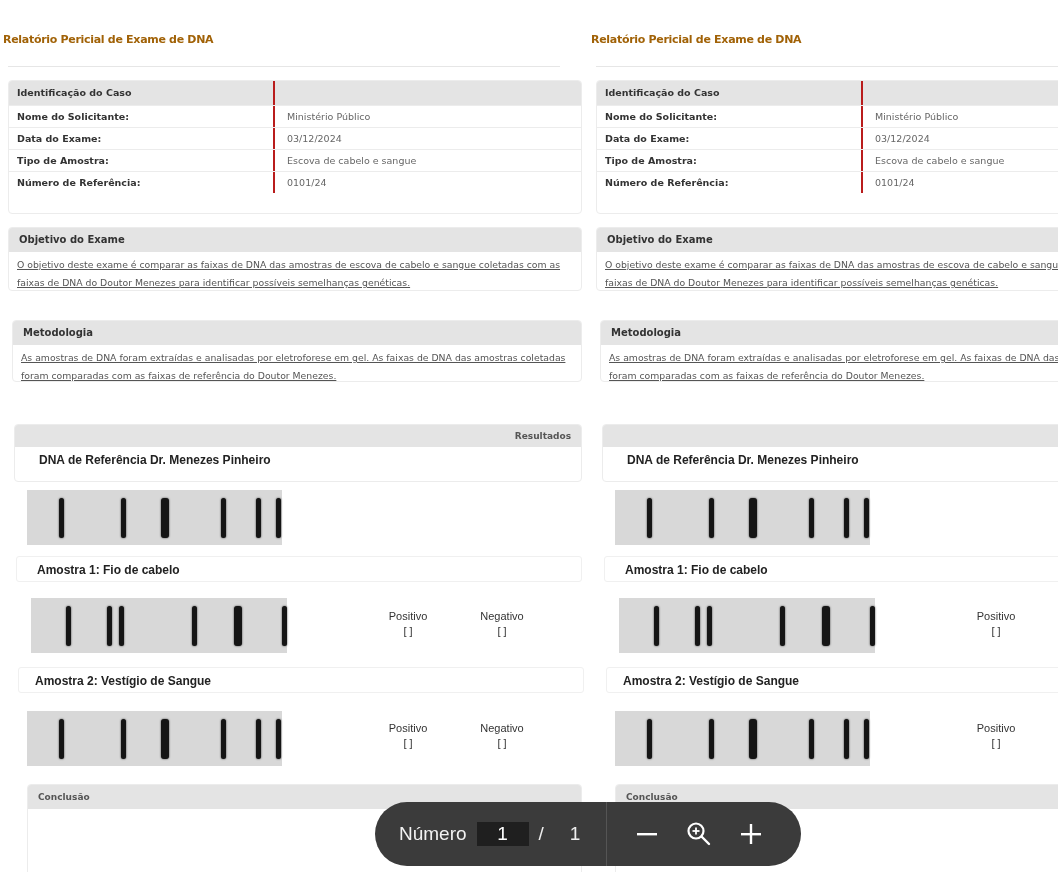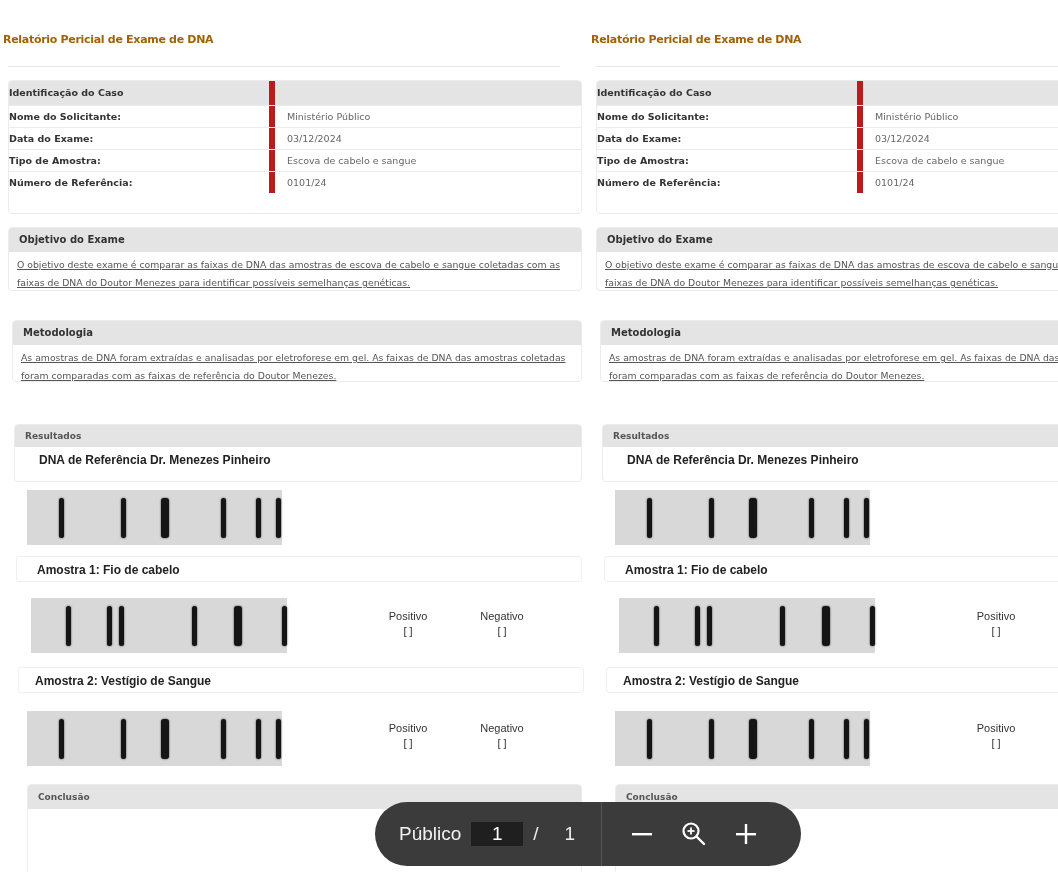--- a/index.html
+++ b/index.html
@@ -14,30 +14,30 @@
   .report-title { position: absolute; left: 3px; top: 33px; font-size: 11px; font-weight: bold; color: #a16207; font-family: "DejaVu Sans", sans-serif; letter-spacing: -0.3px; }
   .title-rule { position: absolute; left: 8px; top: 66px; width: 552px; height: 1px; background: #e6e6e6; }
 
   .panel { position: absolute; left: 8px; width: 574px; background: #fff; border: 1px solid #ececec; border-radius: 4px; overflow: hidden; }
   .panel-head { background: #e4e4e4; font-size: 10px; color: #333; font-weight: bold; padding: 0 10px; height: 24px; line-height: 24px; font-family: "DejaVu Sans", sans-serif; }
 
   .id-table { top: 80px; height: 134px; }
   .id-row { display: flex; height: 22px; line-height: 22px; border-top: 1px solid #ececec; font-size: 9.5px; font-family: "DejaVu Sans", sans-serif; }
   .id-row:first-child { border-top: none; }
   .id-row.head { background: #e4e4e4; height: 24px; line-height: 24px; font-weight: bold; }
-  .id-cell-l { width: 266px; color: #333; border-right: 6px solid #b91c1c; }
+  .id-cell-l { width: 266px; padding-left: 8px; color: #333; border-right: 2px solid #b91c1c; }
   .id-row .id-cell-l { font-weight: bold; }
   .id-cell-r { flex: 1; padding-left: 12px; color: #666; font-weight: normal; }
 
   .obj { top: 227px; height: 64px; }
   .met { top: 320px; height: 62px; left: 12px; width: 570px; }
   .panel-body { padding: 4px 8px; font-size: 9.3px; line-height: 18px; color: #555; font-family: "DejaVu Sans", sans-serif; text-decoration: underline; }
 
   .res { top: 424px; left: 14px; width: 568px; height: 58px; }
-  .res .panel-head { height: 22px; line-height: 22px; font-size: 9px; color: #555; }
+  .res .panel-head { height: 22px; line-height: 22px; font-size: 9px; color: #555; text-align: right; }
   .res-sub { height: 26px; line-height: 26px; padding-left: 24px; font-size: 12px; font-weight: bold; color: #222; font-family: "Liberation Sans", sans-serif; }
 
   .sample-bar { position: absolute; left: 16px; width: 566px; height: 26px; border: 1px solid #f0f0f0; border-radius: 3px; line-height: 26px; padding-left: 20px; font-size: 12px; font-weight: bold; color: #222; font-family: "Liberation Sans", sans-serif; }
   .s1 { top: 556px; }
   .s2 { top: 667px; left: 18px; padding-left: 16px; }
 
   .gel { position: absolute; height: 55px; background: #d8d8d8; }
   .gel.ref { left: 27px; top: 490px; width: 255px; }
   .gel.a1 { left: 31px; top: 598px; width: 256px; }
   .gel.a2 { left: 27px; top: 711px; width: 255px; }
@@ -237,21 +237,21 @@
     </div>
 
     <div class="panel concl">
       <div class="panel-head">Conclusão</div>
       <div class="panel-body"></div>
     </div>
   </div>
 </div>
 
 <div class="toolbar">
-  <span class="tb-label">Público</span>
+  <span class="tb-label">Número</span>
   <input class="tb-page-input" value="1" style="">
   <span class="tb-sep-text">/</span>
   <span class="tb-total">1</span>
   <span class="tb-divider"></span>
   <span class="tb-btn" style="margin-left:20px;">
     <svg width="24" height="24" viewBox="0 0 24 24">
         <rect x="2" y="11" width="20" height="2.4" fill="#fff"></rect>
       </svg>
   </span>
   <span class="tb-btn" style="margin-left:12px;">

